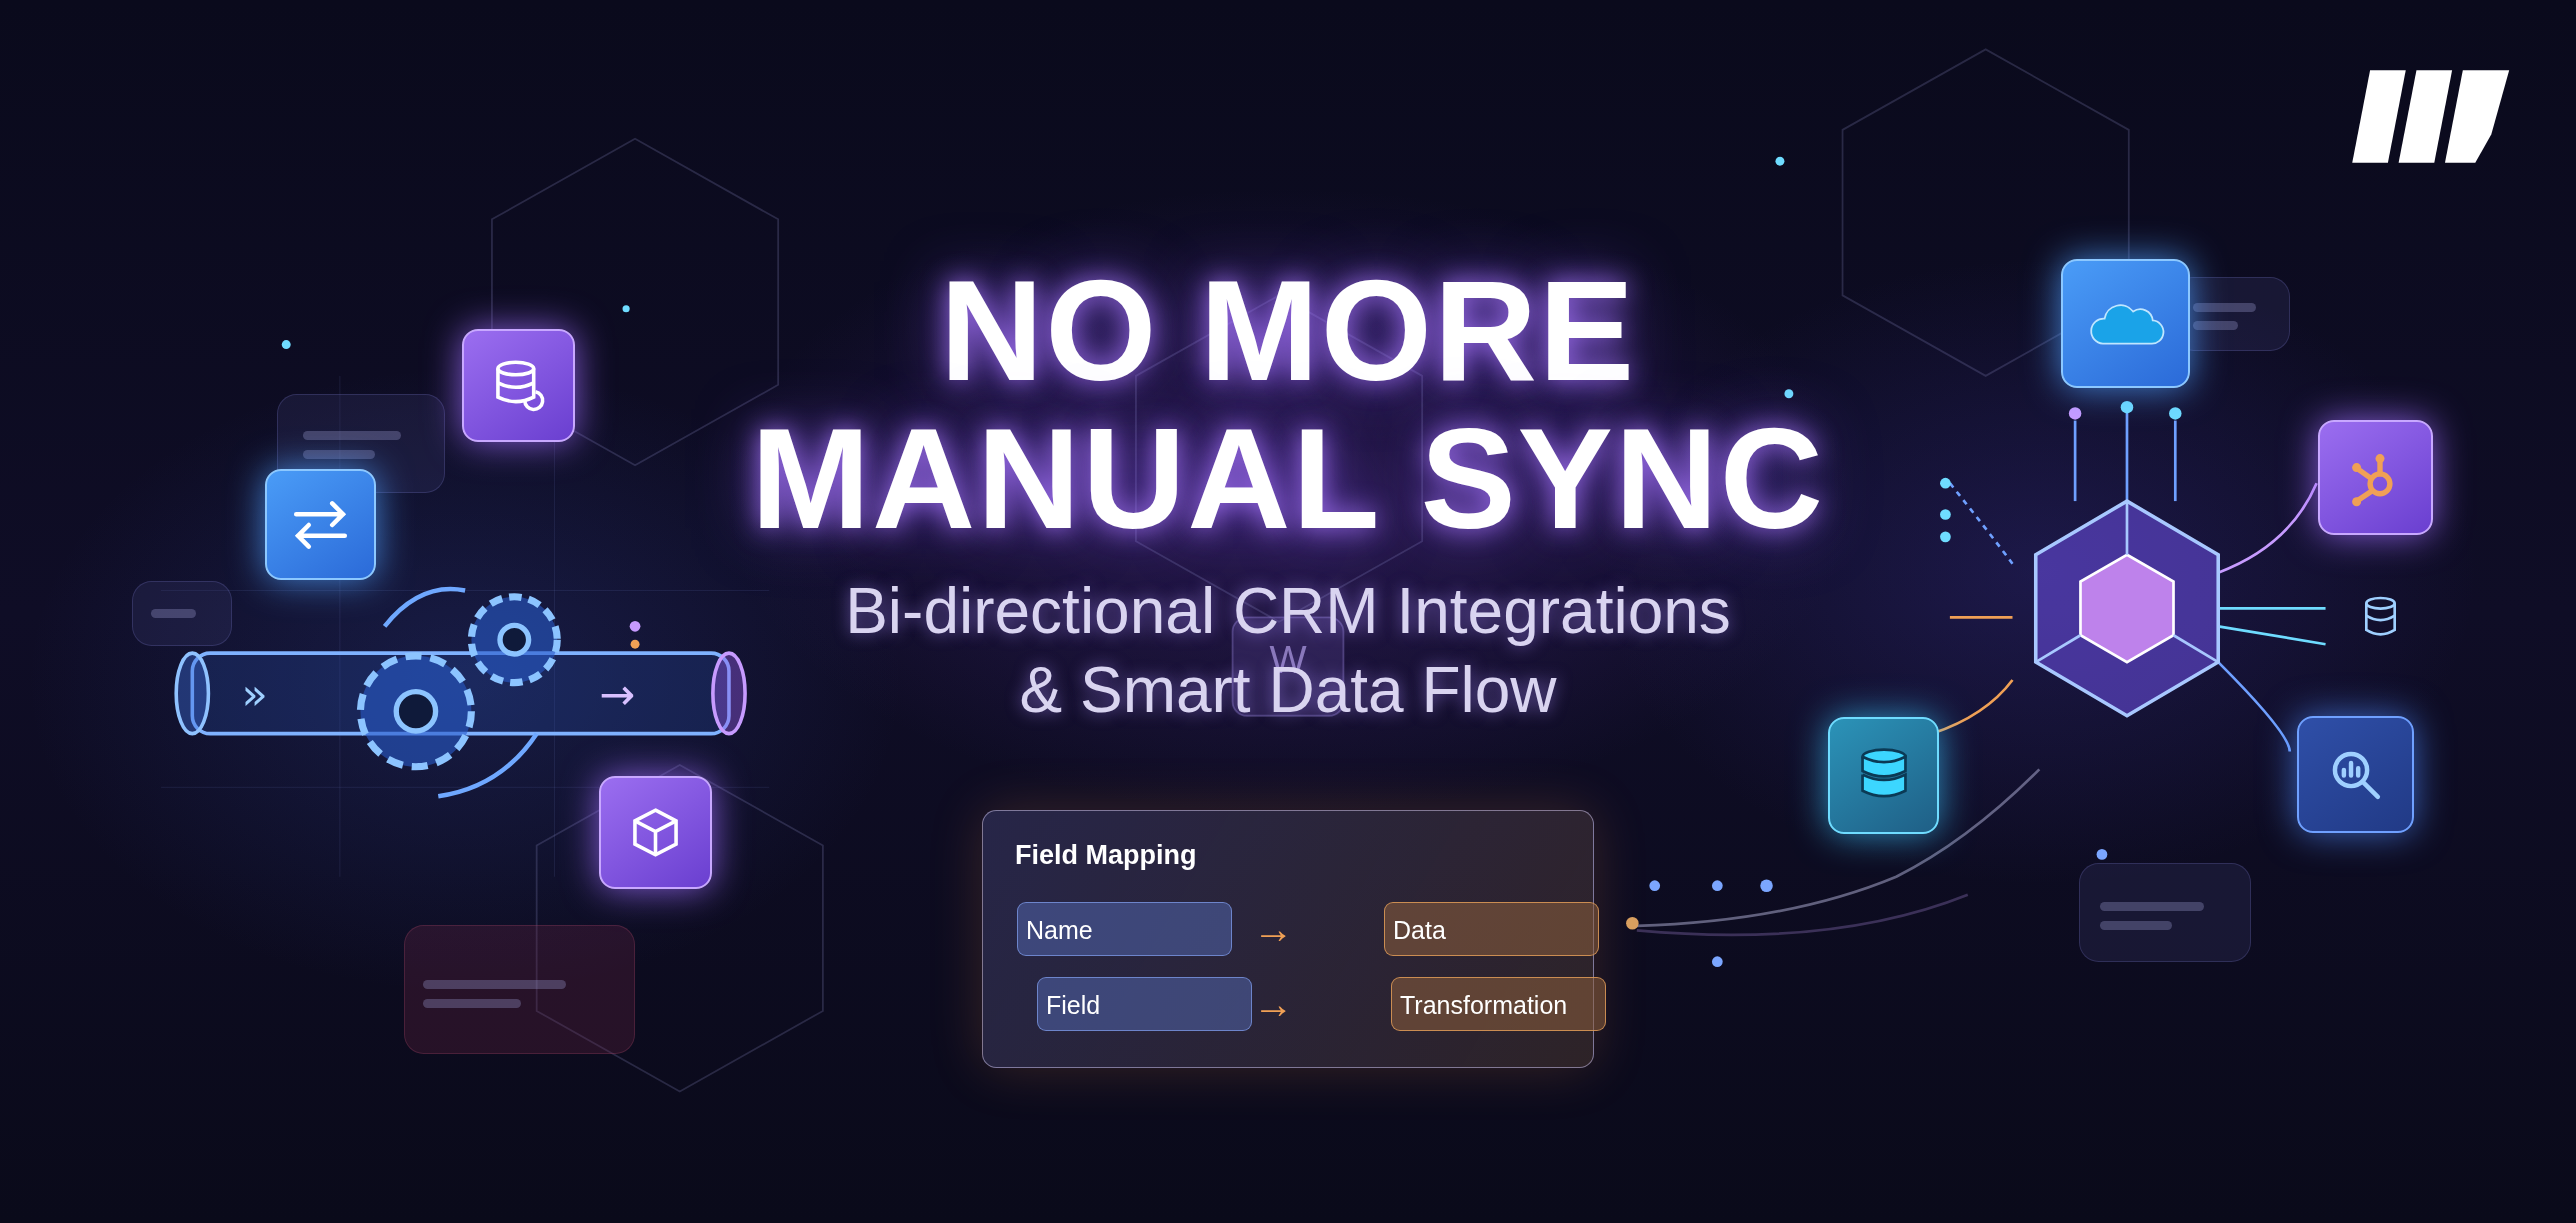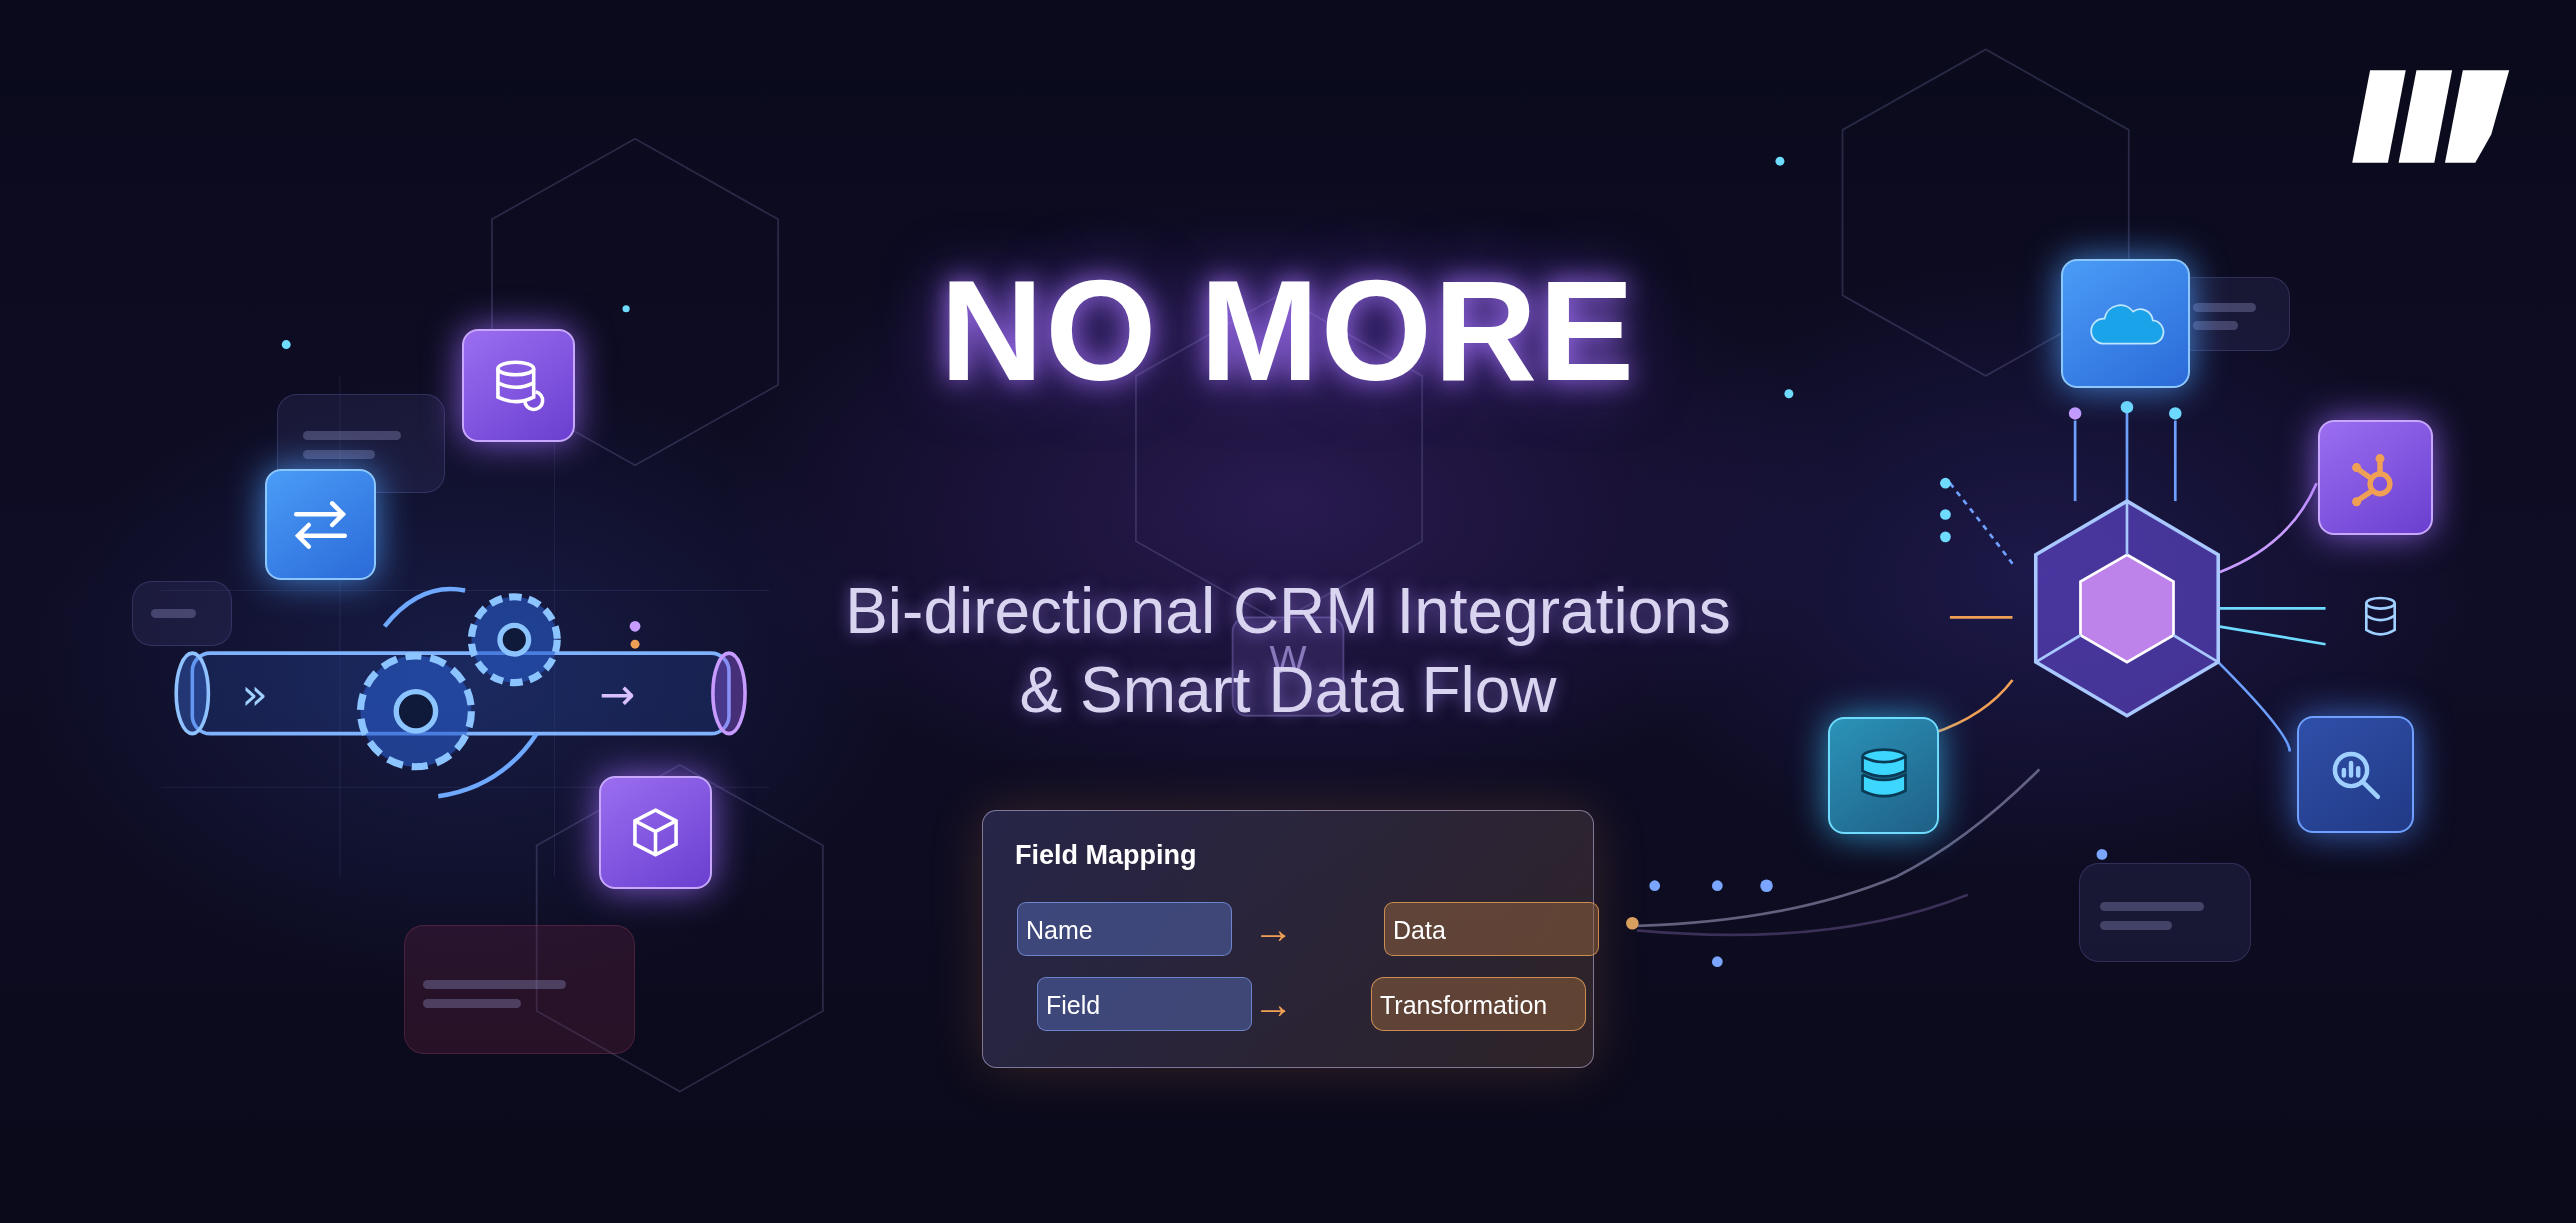--- a/index.html
+++ b/index.html
@@ -138,20 +138,21 @@
       <div class="l2" style="left:19.7px;top:57px;width:72px;"></div>
     </div>
 
   <svg class="logo" viewBox="0 0 180 120">
     <polygon points="20,8 60,8 40,112 0,112" fill="#fff"></polygon>
     <polygon points="72,8 112,8 92,112 52,112" fill="#fff"></polygon>
     <polygon points="124,8 176,8 156,80 138,112 104,112" fill="#fff"></polygon>
   </svg>
 
   <div class="headline h1">NO MORE</div>
+  <div class="headline h2">MANUAL SYNC</div>
   <div class="sub sub1">Bi-directional CRM Integrations</div>
   <div class="sub sub2">&amp; Smart Data Flow</div>
 
   <div class="tile blue" style="left:265px;top:469px;width:107px;height:107px;">
     <svg width="63" height="54" viewBox="0 0 70 60">
         <g stroke="#fff" stroke-width="5" fill="none" stroke-linecap="round">
           <path d="M8 18 H60 M48 6 L60 18 L48 30"></path>
           <path d="M62 42 H10 M22 30 L10 42 L22 54"></path>
         </g>
       </svg>
@@ -221,17 +222,17 @@
       </svg>
   </div>
 
   <div class="card">
     <div class="card-title">Field Mapping</div>
     <div class="pill blue" style="left:34px;top:91px;">Name</div>
     <div class="arrow" style="left:270px;top:91px;">→</div>
     <div class="pill orange" style="left:361px;top:91px;">Data</div>
     <div class="pill blue" style="left:34px;top:166px;margin-left:20px;">Field</div>
     <div class="arrow" style="left:270px;top:166px;">→</div>
-    <div class="pill orange" style="left:348px;top:166px;border-radius:13px;">Transformation</div>
+    <div class="pill orange" style="left:368px;top:166px;">Transformation</div>
   </div>
 
 </div>
 
 
 </body></html>

